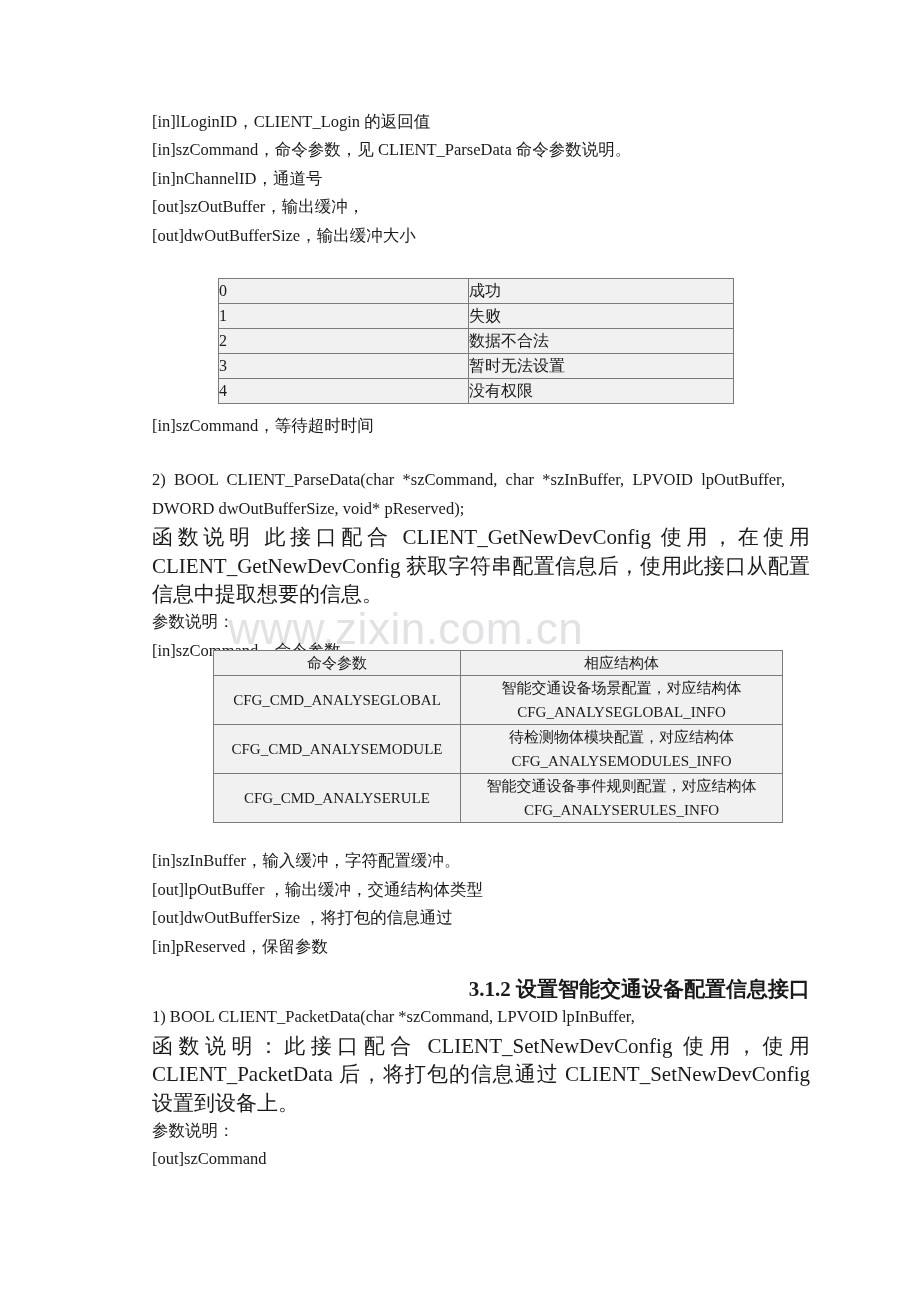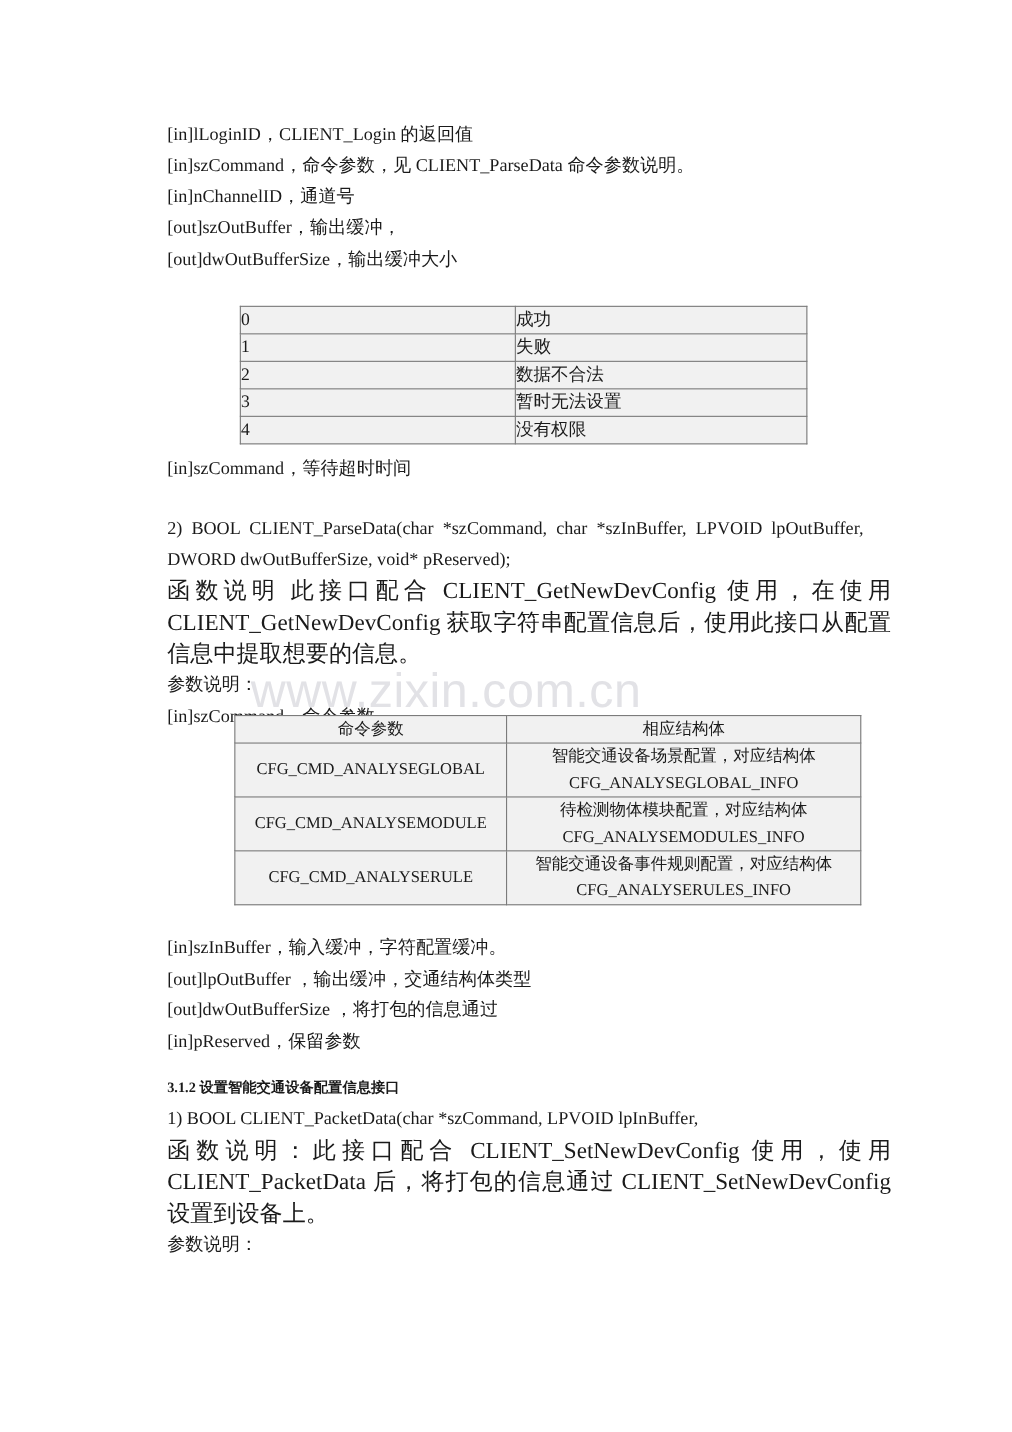--- a/index.html
+++ b/index.html
@@ -63,23 +63,24 @@
     text-align: justify;
     text-justify: inter-word;
   }
 
   .spacer-sm { height: 14px; }
   .spacer-md { height: 26px; }
 
   h3.heading {
     margin: 0;
     padding: 0;
-    font-size: 13px;
+    font-size: 21px;
     line-height: 28.4px;
     font-weight: bold;
+    text-align: right;
   }
 
   
   table.doc-table {
     border-collapse: collapse;
     background: #f1f1f1;
     font-size: 15.5px;
     table-layout: fixed;
   }
   table.doc-table td,
@@ -228,15 +229,16 @@
       <p class="line">[out]dwOutBufferSize ，将打包的信息通过</p>
       <p class="line">[in]pReserved，保留参数</p>
     </div>
 
     <div class="spacer-sm"></div>
 
     <h3 class="heading">3.1.2 设置智能交通设备配置信息接口</h3>
     <p class="line">1) BOOL CLIENT_PacketData(char *szCommand, LPVOID lpInBuffer,</p>
     <p class="just">函数说明：此接口配合 CLIENT_SetNewDevConfig 使用，使用 CLIENT_PacketData 后，将打包的信息通过 CLIENT_SetNewDevConfig 设置到设备上。</p>
     <p class="line">参数说明：</p>
+    <p class="line">[out]szCommand</p>
 
   </div>
 </div>
 
 </body></html>

